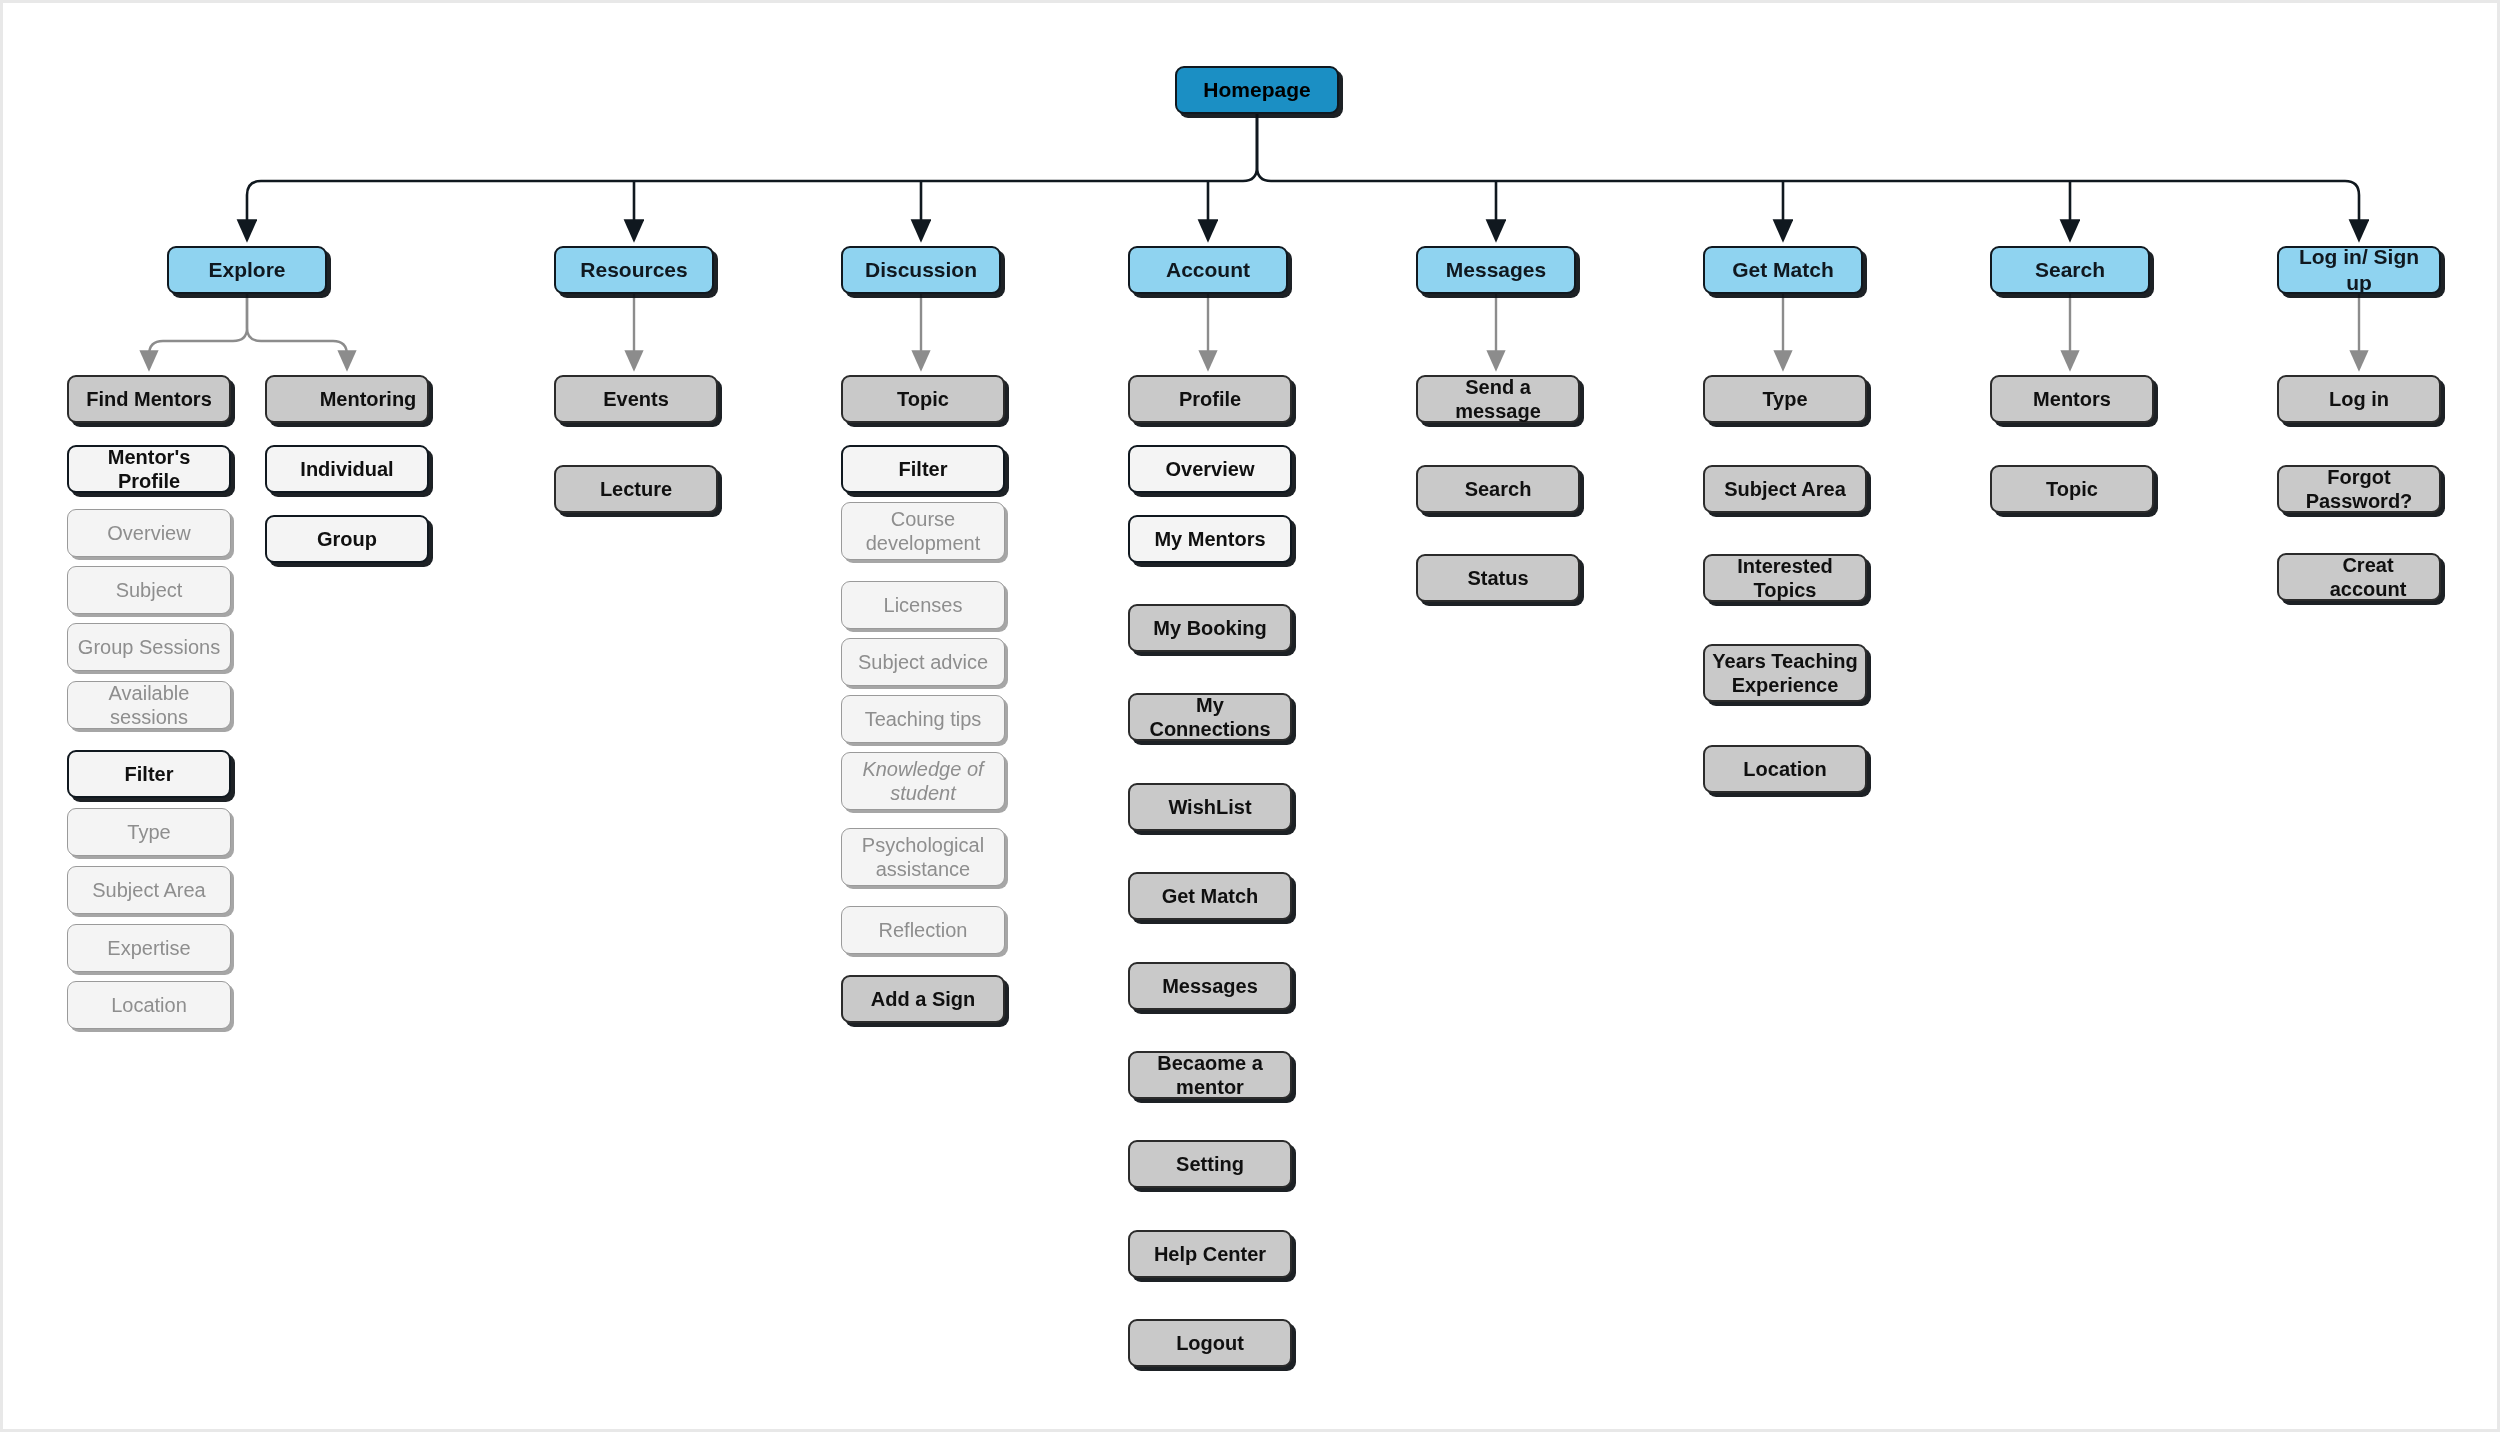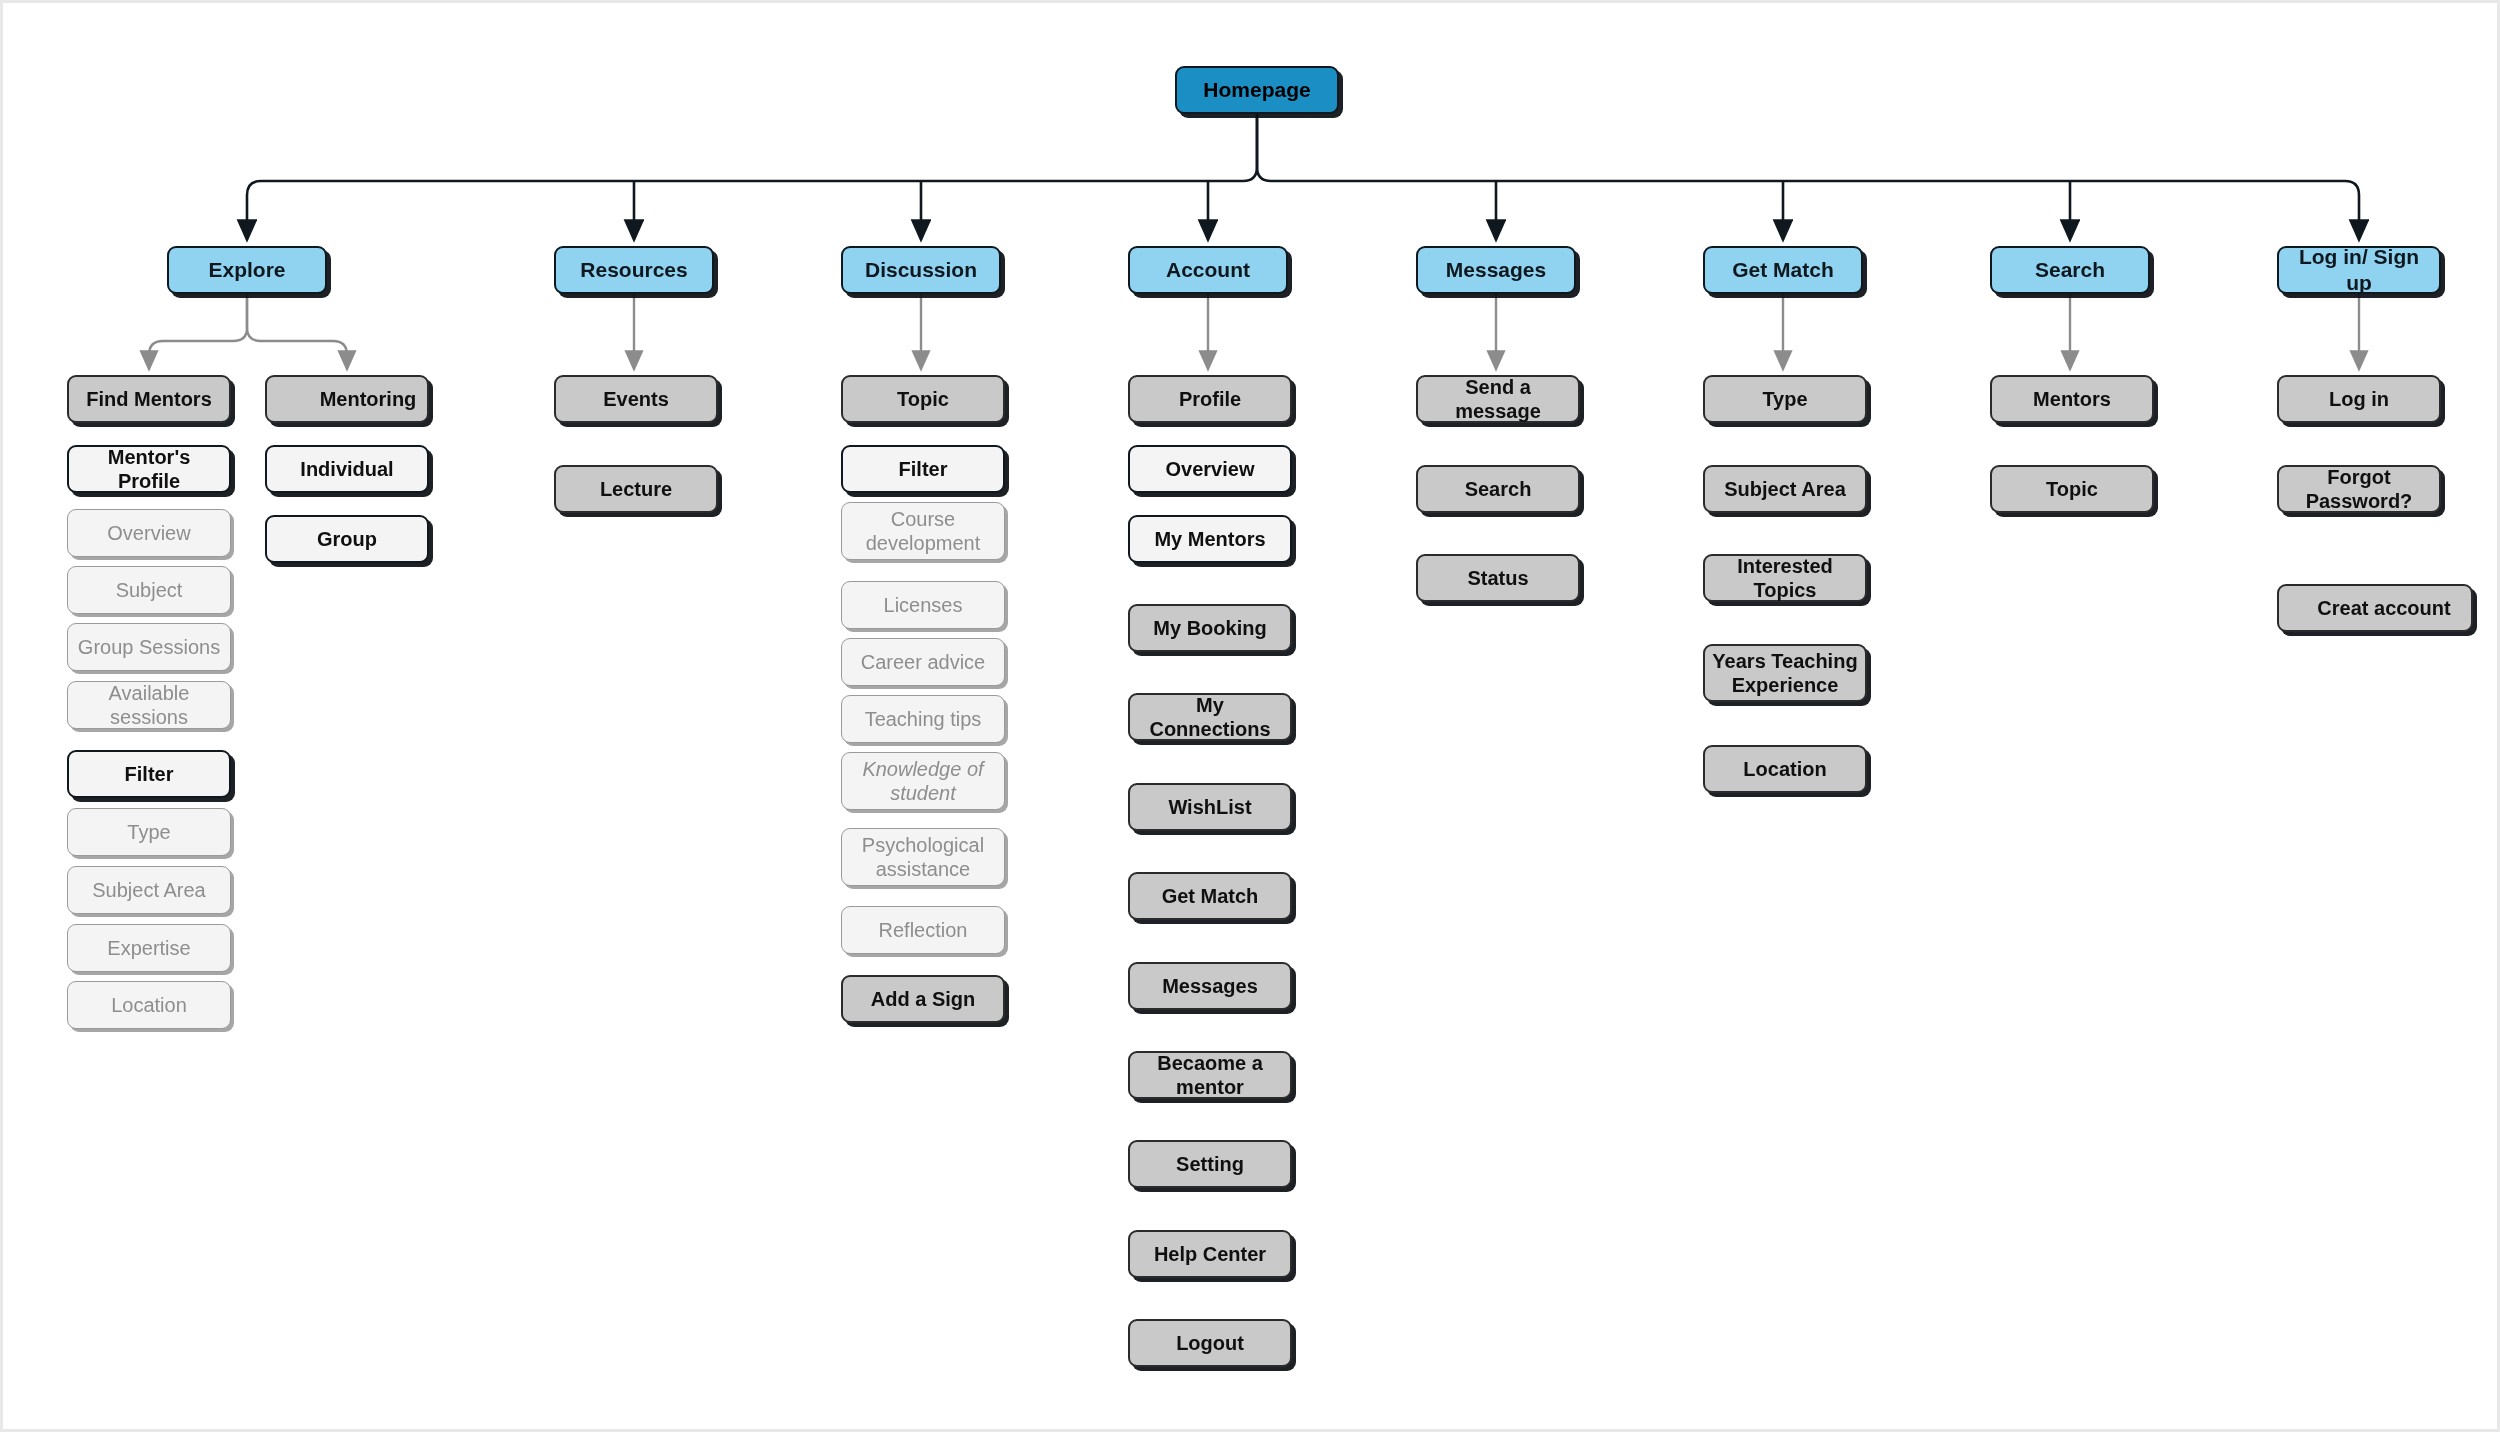--- a/index.html
+++ b/index.html
@@ -154,21 +154,21 @@
       <div class="node n-gray" style="left: 262px; top: 372px; width: 164px; height: 48px; padding-left: 48px;">Mentoring</div>
       <div class="node n-white" style="left: 262px; top: 442px; width: 164px; height: 48px;">Individual</div>
       <div class="node n-white" style="left: 262px; top: 512px; width: 164px; height: 48px;">Group</div>
       <div class="node n-gray" style="left: 551px; top: 372px; width: 164px; height: 48px;">Events</div>
       <div class="node n-gray" style="left: 551px; top: 462px; width: 164px; height: 48px;">Lecture</div>
       <div class="node n-gray" style="left: 838px; top: 372px; width: 164px; height: 48px;">Topic</div>
       <div class="node n-white" style="left: 838px; top: 442px; width: 164px; height: 48px;">Filter</div>
       <div class="node n-muted" style="left: 838px; top: 499px; width: 164px; height: 58px;">Course
 development</div>
       <div class="node n-muted" style="left: 838px; top: 578px; width: 164px; height: 48px;">Licenses</div>
-      <div class="node n-muted" style="left: 838px; top: 635px; width: 164px; height: 48px;">Career advice</div>
+      <div class="node n-muted" style="left: 838px; top: 635px; width: 164px; height: 48px;">Subject advice</div>
       <div class="node n-muted" style="left: 838px; top: 692px; width: 164px; height: 48px;">Teaching tips</div>
       <div class="node n-muted" style="left: 838px; top: 749px; width: 164px; height: 58px; font-style: italic;">Knowledge of
 student</div>
       <div class="node n-muted" style="left: 838px; top: 825px; width: 164px; height: 58px;">Psychological
 assistance</div>
       <div class="node n-muted" style="left: 838px; top: 903px; width: 164px; height: 48px;">Reflection</div>
       <div class="node n-gray" style="left: 838px; top: 972px; width: 164px; height: 48px;">Add a Sign</div>
       <div class="node n-gray" style="left: 1125px; top: 372px; width: 164px; height: 48px;">Profile</div>
       <div class="node n-white" style="left: 1125px; top: 442px; width: 164px; height: 48px;">Overview</div>
       <div class="node n-white" style="left: 1125px; top: 512px; width: 164px; height: 48px;">My Mentors</div>
@@ -187,16 +187,16 @@
       <div class="node n-gray" style="left: 1700px; top: 372px; width: 164px; height: 48px;">Type</div>
       <div class="node n-gray" style="left: 1700px; top: 462px; width: 164px; height: 48px;">Subject Area</div>
       <div class="node n-gray" style="left: 1700px; top: 551px; width: 164px; height: 48px;">Interested Topics</div>
       <div class="node n-gray" style="left: 1700px; top: 641px; width: 164px; height: 58px;">Years Teaching
 Experience</div>
       <div class="node n-gray" style="left: 1700px; top: 742px; width: 164px; height: 48px;">Location</div>
       <div class="node n-gray" style="left: 1987px; top: 372px; width: 164px; height: 48px;">Mentors</div>
       <div class="node n-gray" style="left: 1987px; top: 462px; width: 164px; height: 48px;">Topic</div>
       <div class="node n-gray" style="left: 2274px; top: 372px; width: 164px; height: 48px;">Log in</div>
       <div class="node n-gray" style="left: 2274px; top: 462px; width: 164px; height: 48px;">Forgot Password?</div>
-      <div class="node n-gray" style="left: 2274px; top: 581px; width: 196px; height: 48px; padding-left: 24px;">Creat account</div>
+      <div class="node n-gray" style="left: 2274px; top: 550px; width: 164px; height: 48px; padding-left: 24px;">Creat account</div>
     </div>
 
 </div>
 
 </body></html>

